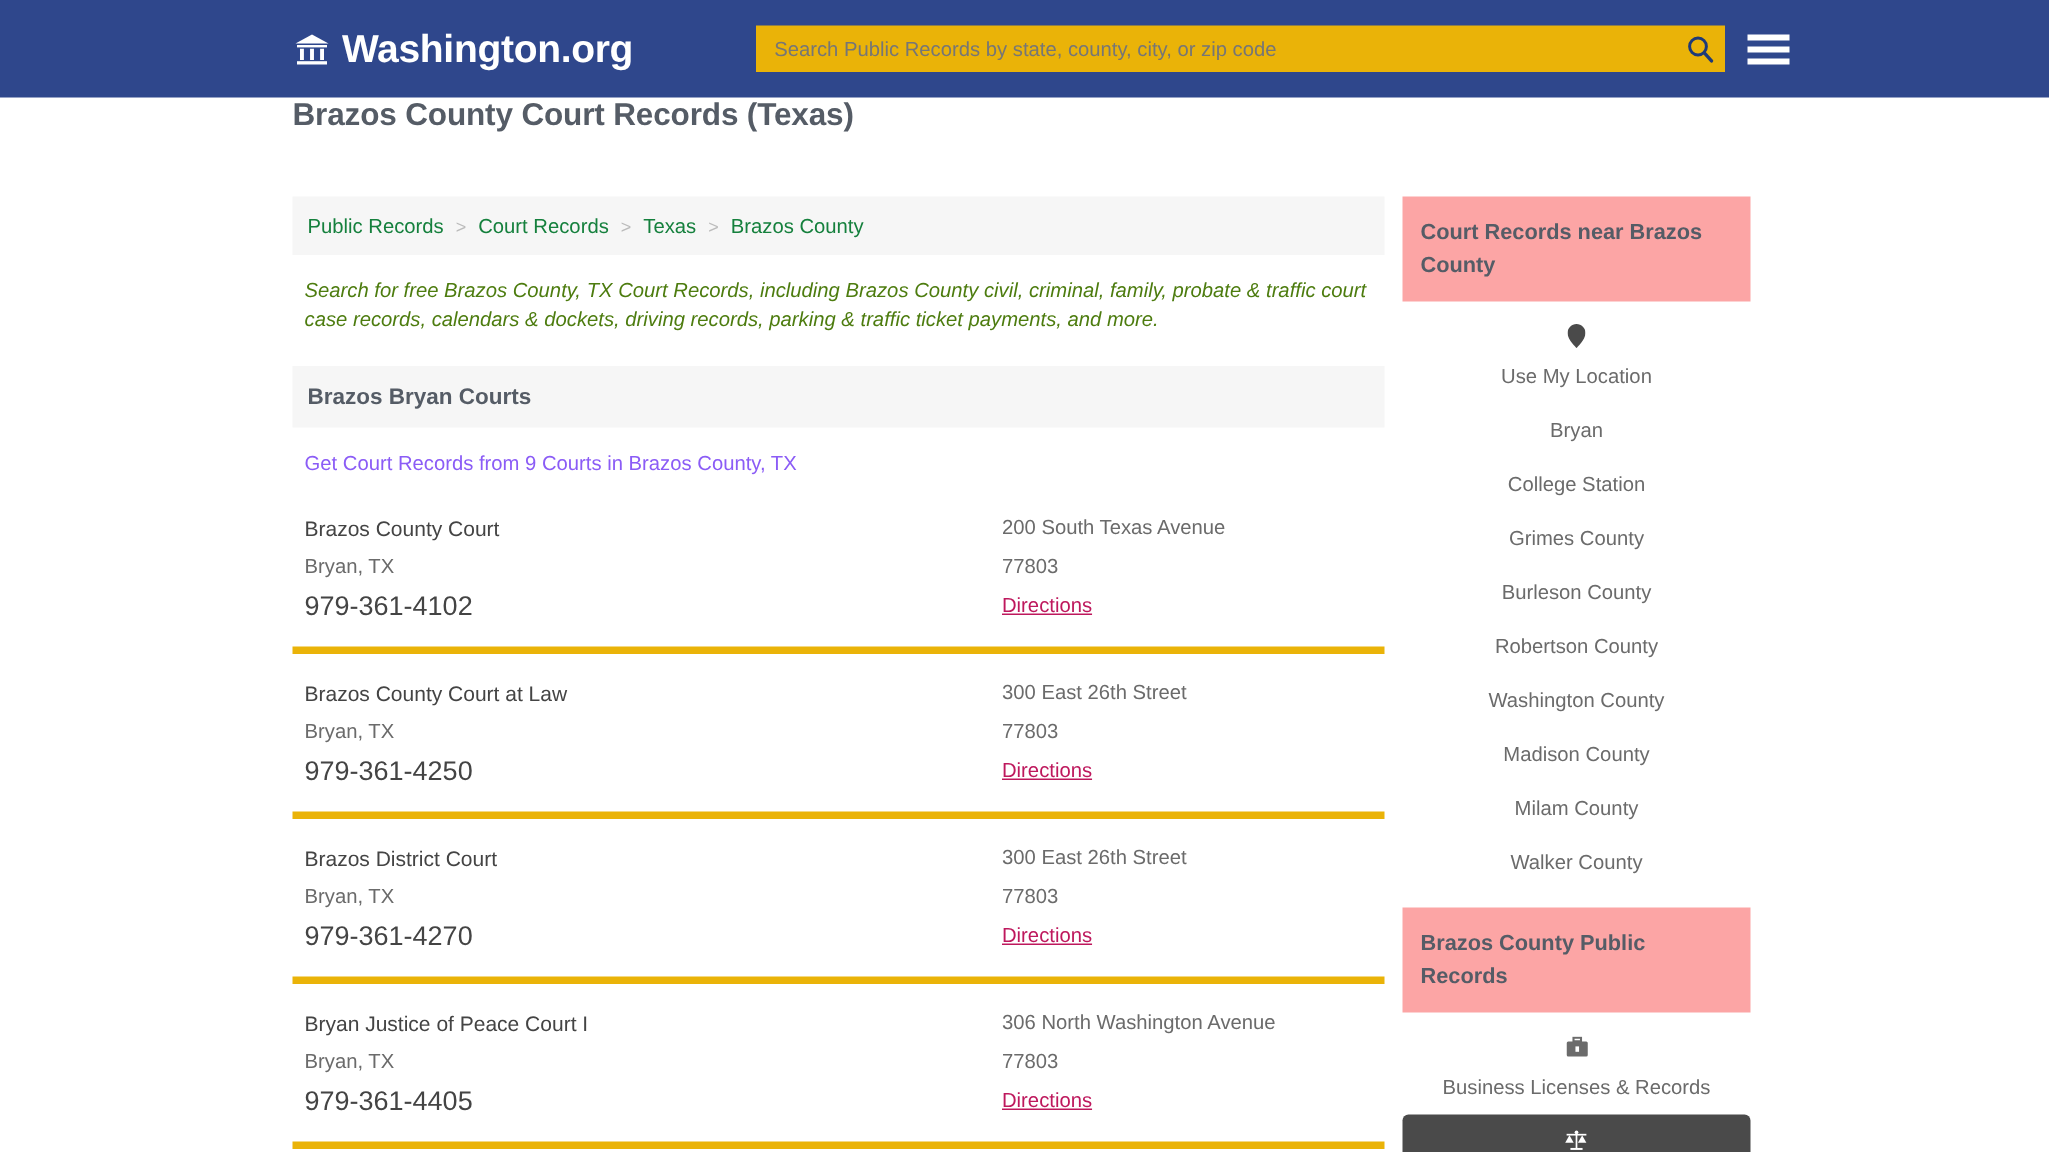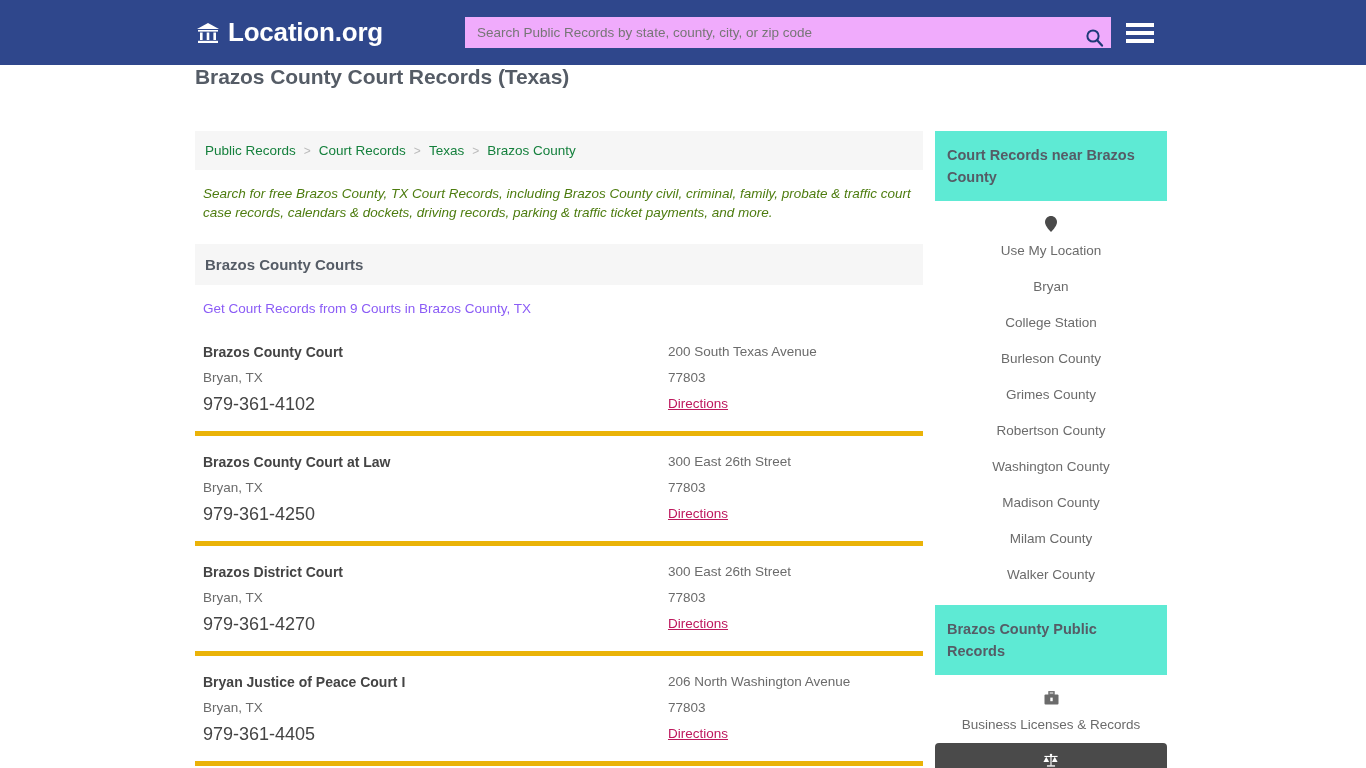--- a/index.html
+++ b/index.html
@@ -41,23 +41,23 @@
   }
   .search-wrap {
     display: flex;
     align-items: center;
     margin-left: 82px;
     flex: 0 0 auto;
   }
   .search-box {
     width: 646px;
     height: 31px;
-    background: #f0abfc;
-    display: flex;
-    align-items: flex-end;
+    background: #eab308;
+    display: flex;
+    align-items: center;
     padding: 0 6px 0 10px;
   }
   .search-input {
     flex: 1 1 auto;
     border: none;
     outline: none;
     font-size: 13.5px;
     font-family: "Liberation Sans", sans-serif;
     color: #333;
     background: transparent;
@@ -162,21 +162,21 @@
   .court-row {
     display: flex;
     padding: 13px 8px 14px 8px;
     border-top: 5px solid #eab308;
   }
   .court-row.first { border-top: none; }
   .court-left { width: 465px; flex: 0 0 465px; }
   .court-right { flex: 1 1 auto; }
   .court-name {
     font-size: 14px;
-    font-weight: bold;
+    font-weight: normal;
     color: #444444;
     text-decoration: none;
     display: block;
     line-height: 26px;
   }
   .court-line {
     font-size: 13.5px;
     color: #6b6b6b;
     line-height: 26px;
   }
@@ -188,21 +188,21 @@
   .directions {
     font-size: 13.5px;
     color: #be185d;
     text-decoration: underline;
     line-height: 26px;
     display: inline-block;
   }
 
   
   .side-head {
-    background: #5eead4;
+    background: #fca5a5;
     padding: 13px 12px;
     font-size: 14.5px;
     font-weight: bold;
     color: #555c66;
     line-height: 22px;
   }
   .side-list { padding: 6px 0 0 0; }
   .side-item {
     display: flex;
     align-items: center;
@@ -238,21 +238,21 @@
     <span class="brand-icon">
       <svg width="26" height="26" viewBox="0 0 26 26">
         <polygon points="13,3 24,9 2,9" fill="#ffffff"></polygon>
         <rect x="3" y="10" width="20" height="1.6" fill="#ffffff"></rect>
         <rect x="5" y="12.5" width="2.6" height="7.5" fill="#ffffff"></rect>
         <rect x="11.7" y="12.5" width="2.6" height="7.5" fill="#ffffff"></rect>
         <rect x="18.4" y="12.5" width="2.6" height="7.5" fill="#ffffff"></rect>
         <rect x="3" y="20.8" width="20" height="2.2" fill="#ffffff"></rect>
       </svg>
     </span>
-    <span class="brand-name">Location.org</span>
+    <span class="brand-name">Washington.org</span>
   </a>
 
   <div class="search-wrap">
     <div class="search-box">
       <input class="search-input" type="text" placeholder="Search Public Records by state, county, city, or zip code" style="">
       <button class="search-btn">
         <svg width="19" height="19" viewBox="0 0 19 19">
           <circle cx="8" cy="8" r="5.6" fill="none" stroke="#1e3a78" stroke-width="2"></circle>
           <line x1="12.2" y1="12.2" x2="17" y2="17.6" stroke="#1e3a78" stroke-width="2.2" stroke-linecap="round"></line>
         </svg>
@@ -279,21 +279,21 @@
         <span class="crumb-sep">&gt;</span>
         <a href="#">Court Records</a>
         <span class="crumb-sep">&gt;</span>
         <a href="#">Texas</a>
         <span class="crumb-sep">&gt;</span>
         <a href="#">Brazos County</a>
       </nav>
 
       <p class="intro">Search for free Brazos County, TX Court Records, including Brazos County civil, criminal, family, probate &amp; traffic court case records, calendars &amp; dockets, driving records, parking &amp; traffic ticket payments, and more.</p>
 
-      <div class="section-head">Brazos County Courts</div>
+      <div class="section-head">Brazos Bryan Courts</div>
       <div class="section-sub">Get Court Records from 9 Courts in Brazos County, TX</div>
 
       <div class="court-row first">
         <div class="court-left">
           <a class="court-name" href="#">Brazos County Court</a>
           <div class="court-line">Bryan, TX</div>
           <div class="court-phone">979-361-4102</div>
         </div>
         <div class="court-right">
           <div class="court-line">200 South Texas Avenue</div>
@@ -328,21 +328,21 @@
         </div>
       </div>
 
       <div class="court-row">
         <div class="court-left">
           <a class="court-name" href="#">Bryan Justice of Peace Court I</a>
           <div class="court-line">Bryan, TX</div>
           <div class="court-phone">979-361-4405</div>
         </div>
         <div class="court-right">
-          <div class="court-line">206 North Washington Avenue</div>
+          <div class="court-line">306 North Washington Avenue</div>
           <div class="court-line">77803</div>
           <a class="directions" href="#">Directions</a>
         </div>
       </div>
 
       <div class="court-row">
         <div class="court-left">
           <a class="court-name" href="#">Bryan Justice of Peace Court II</a>
 
         </div>
@@ -368,24 +368,24 @@
           <span>Use My Location</span>
         </a>
 
         <a class="side-item" href="#">
           <span>Bryan</span>
         </a>
         <a class="side-item" href="#">
           <span>College Station</span>
         </a>
         <a class="side-item" href="#">
+          <span>Grimes County</span>
+        </a>
+        <a class="side-item" href="#">
           <span>Burleson County</span>
-        </a>
-        <a class="side-item" href="#">
-          <span>Grimes County</span>
         </a>
         <a class="side-item" href="#">
           <span>Robertson County</span>
         </a>
         <a class="side-item" href="#">
           <span>Washington County</span>
         </a>
         <a class="side-item" href="#">
           <span>Madison County</span>
         </a>

